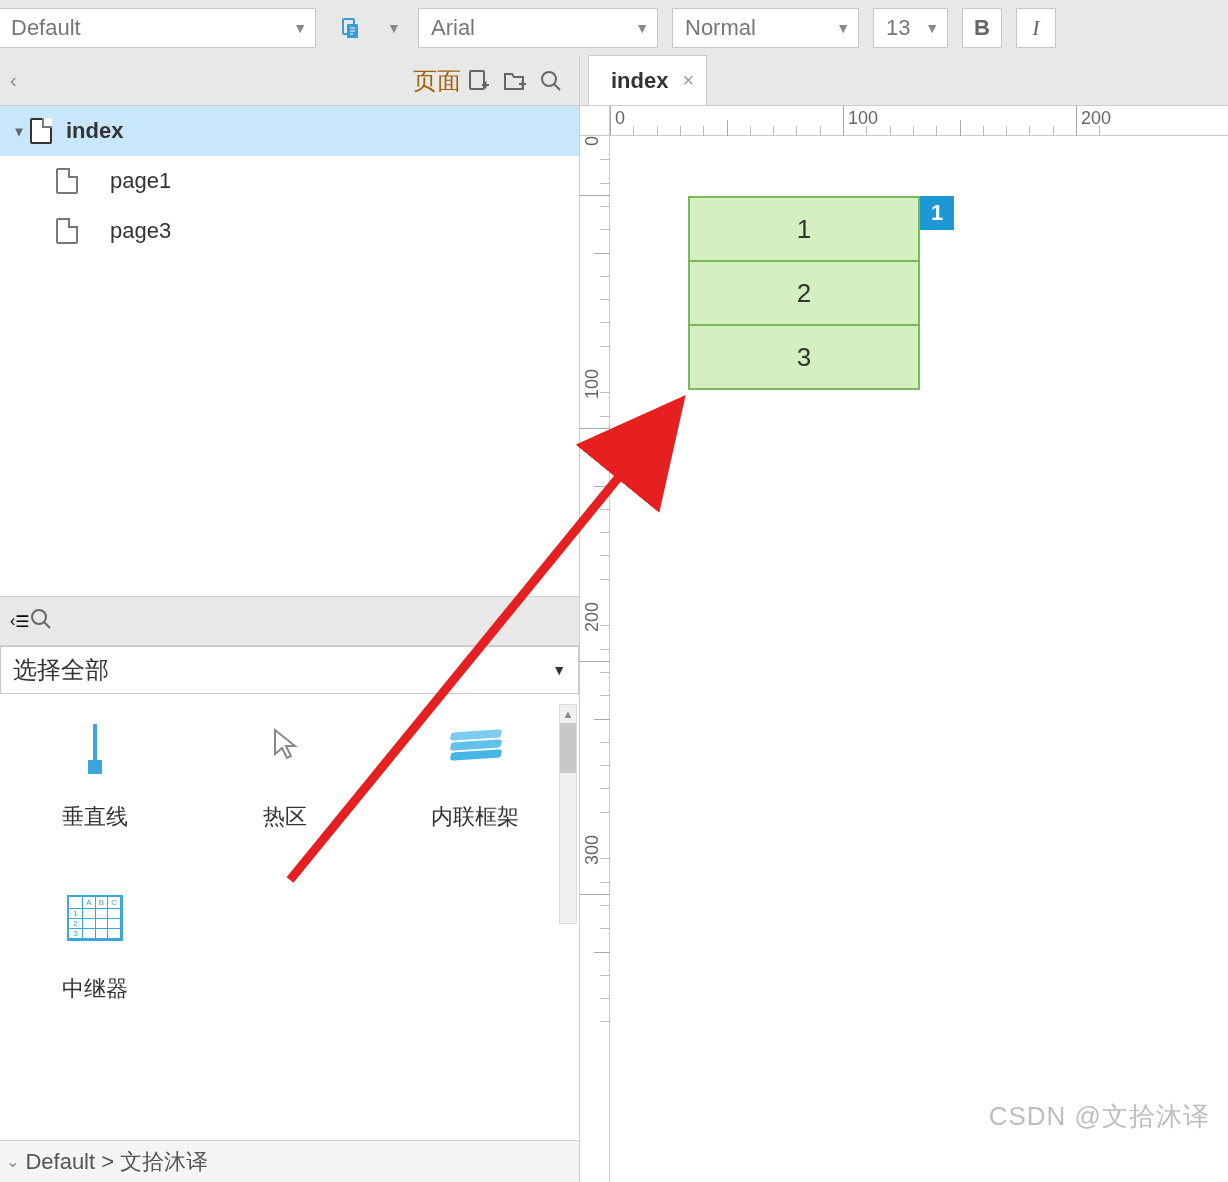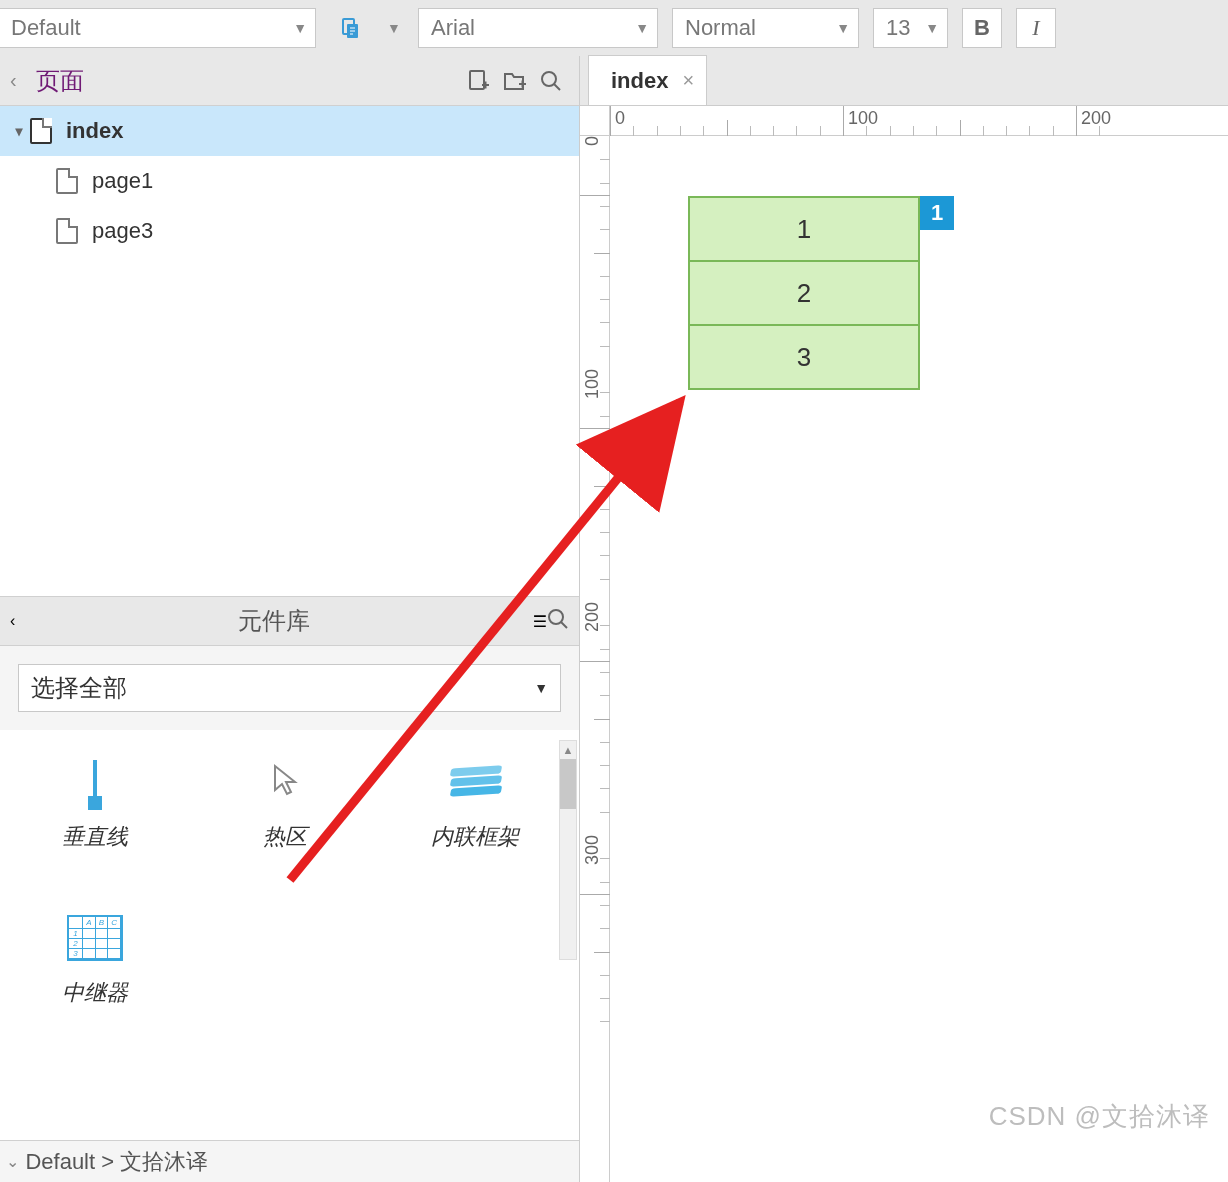--- a/index.html
+++ b/index.html
@@ -17,40 +17,40 @@
   .tb-icon.box { border: 1px solid #c8c8c8; background: #fff; }
   .paste-icon svg { width: 24px; height: 24px; }
 
   
   .main { display: flex; height: calc(100% - 56px); }
   .left-col { width: 580px; display: flex; flex-direction: column; background: #f5f5f5; border-right: 1px solid #ccc; }
   .canvas-col { flex: 1; background: #fff; position: relative; display: flex; flex-direction: column; }
 
   
   .panel-header { height: 50px; display: flex; align-items: center; background: #e8e8e8; border-bottom: 1px solid #d0d0d0; padding: 0 10px; }
-  .panel-header .title { flex: 1; text-align: left; font-size: 24px; color: #701a75; }
+  .panel-header .title { flex: 1; text-align: right; font-size: 24px; color: #a16207; }
   .panel-header .hicon { width: 36px; height: 36px; display: flex; align-items: center; justify-content: center; color: #666; cursor: pointer; font-size: 22px; }
   .panel-header .collapse { width: 26px; color: #888; font-size: 20px; }
   
   .pages-tree { background: #fff; flex: 0 0 auto; height: 490px; overflow: auto; }
   .tree-row { height: 50px; display: flex; align-items: center; font-size: 22px; color: #333; cursor: pointer; padding-left: 10px; }
   .tree-row.selected { background: #c9e7fb; font-weight: bold; }
-  .tree-row.child { padding-left: 56px; }
+  .tree-row.child { padding-left: 56px; gap: 18px; }
   .page-ico { width: 22px; height: 26px; border: 2px solid #777; border-radius: 2px; margin-right: 14px; position: relative; background: #fff; }
   .page-ico::after { content: ""; position: absolute; top: -2px; right: -2px; width: 8px; height: 8px; background: #fff; border-left: 2px solid #777; border-bottom: 2px solid #777; }
   .tree-row.selected .page-ico { border-color: #333; }
   .tree-row .expander { width: 18px; text-align: center; color: #666; font-size: 14px; margin-right: 2px; }
 
   
   .lib-header { height: 50px; display: flex; align-items: center; background: #e8e8e8; border-top: 1px solid #d0d0d0; border-bottom: 1px solid #d0d0d0; padding: 0 10px; }
   .lib-header .title { flex: 1; text-align: center; font-size: 24px; color: #555; }
-  .lib-select { height: 48px; background: #fff; border: 1px solid #c8c8c8; margin: 18px; display: flex; align-items: center; justify-content: space-between; padding: 0 12px; font-size: 24px; color: #333; cursor: pointer; }
+  .lib-select { height: 48px; background: #fff; border: 1px solid #c8c8c8; margin: 0; display: flex; align-items: center; justify-content: space-between; padding: 0 12px; font-size: 24px; color: #333; cursor: pointer; }
   .lib-grid { flex: 1; background: #fff; overflow: auto; padding: 10px 0; position: relative; }
   .lib-row { display: flex; }
-  .lib-item { width: 190px; display: flex; flex-direction: column; align-items: center; gap: 12px; padding: 14px 0; cursor: grab; font-style: italic; }
+  .lib-item { width: 190px; display: flex; flex-direction: column; align-items: center; gap: 28px; padding: 14px 0; cursor: grab; }
   .lib-item .item-vis { height: 56px; display: flex; align-items: center; justify-content: center; }
   .lib-item .item-label { font-size: 22px; color: #333; }
   .vline-ico { width: 4px; height: 44px; background: #3aa6dd; position: relative; }
   .vline-ico::after { content: ""; position: absolute; bottom: -6px; left: -5px; width: 14px; height: 14px; background: #3aa6dd; }
   .cursor-ico svg { width: 40px; height: 40px; stroke: #888; fill: none; stroke-width: 2; }
   .dynpanel-ico { width: 56px; height: 36px; position: relative; }
   .dynpanel-ico .layer { position: absolute; width: 50px; height: 14px; background: #46b6e6; transform: skewX(-20deg) scaleY(0.6) rotate(-6deg); border-radius: 4px; }
   .dynpanel-ico .l1 { top: 0; left: 4px; opacity: .7; }
   .dynpanel-ico .l2 { top: 10px; left: 4px; opacity: .85; }
   .dynpanel-ico .l3 { top: 20px; left: 4px; }
@@ -165,21 +165,20 @@
         <span>page1</span>
       </div>
       <div class="tree-row child">
         <span class="page-ico"></span>
         <span>page3</span>
       </div>
     </div>
 
     <div class="lib-header">
       <span class="collapse">‹</span>
-      <span class="title">元件库</span>
       <span class="hicon">☰</span>
       <span class="hicon">
         <svg width="22" height="22" viewBox="0 0 22 22">
             <circle cx="9" cy="9" r="7" fill="none" stroke="#666" stroke-width="2"></circle>
             <path d="M14 14 l6 6" stroke="#666" stroke-width="2"></path>
           </svg>
       </span>
     </div>
     <div class="lib-select">
       <span>选择全部</span>

